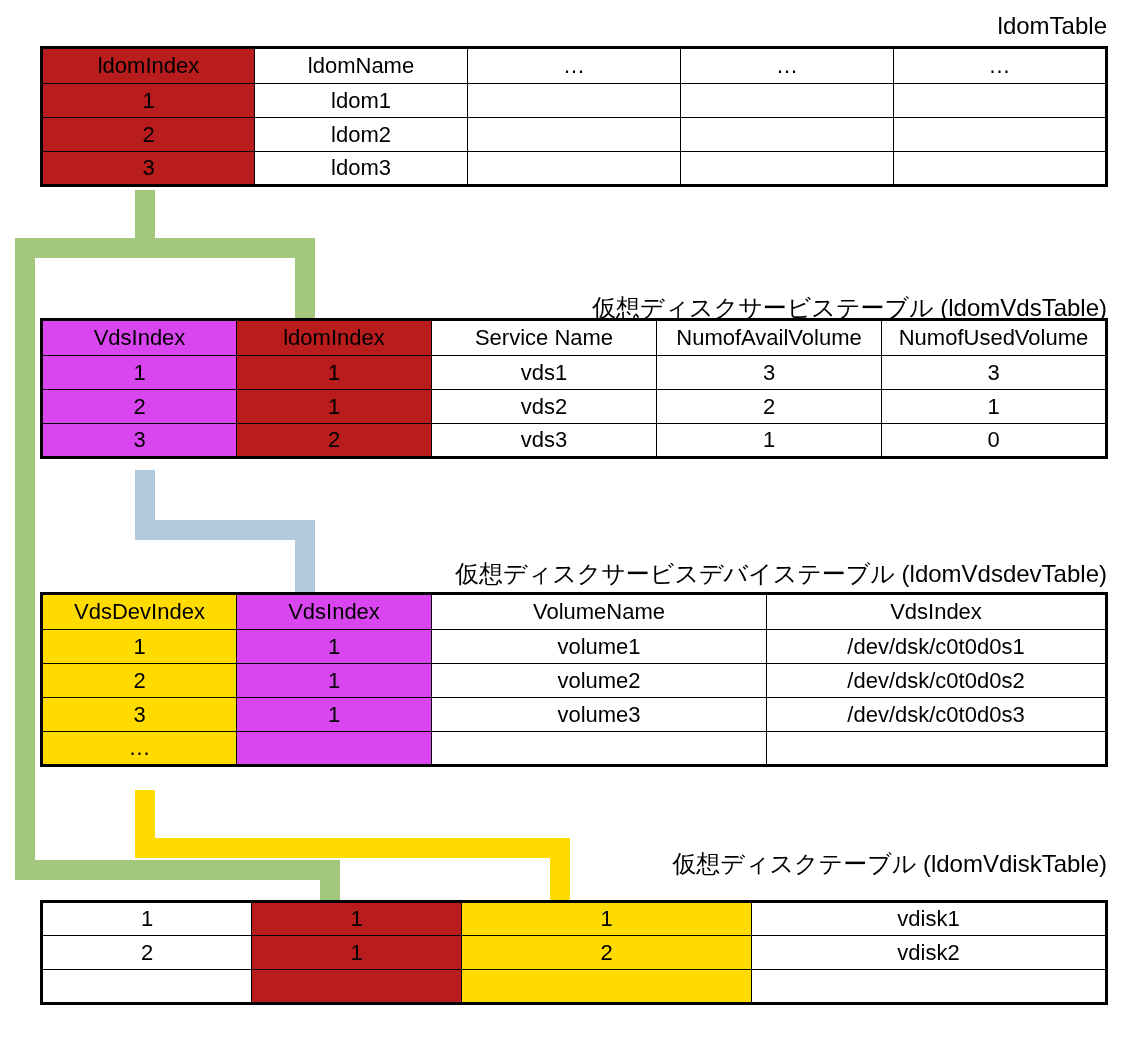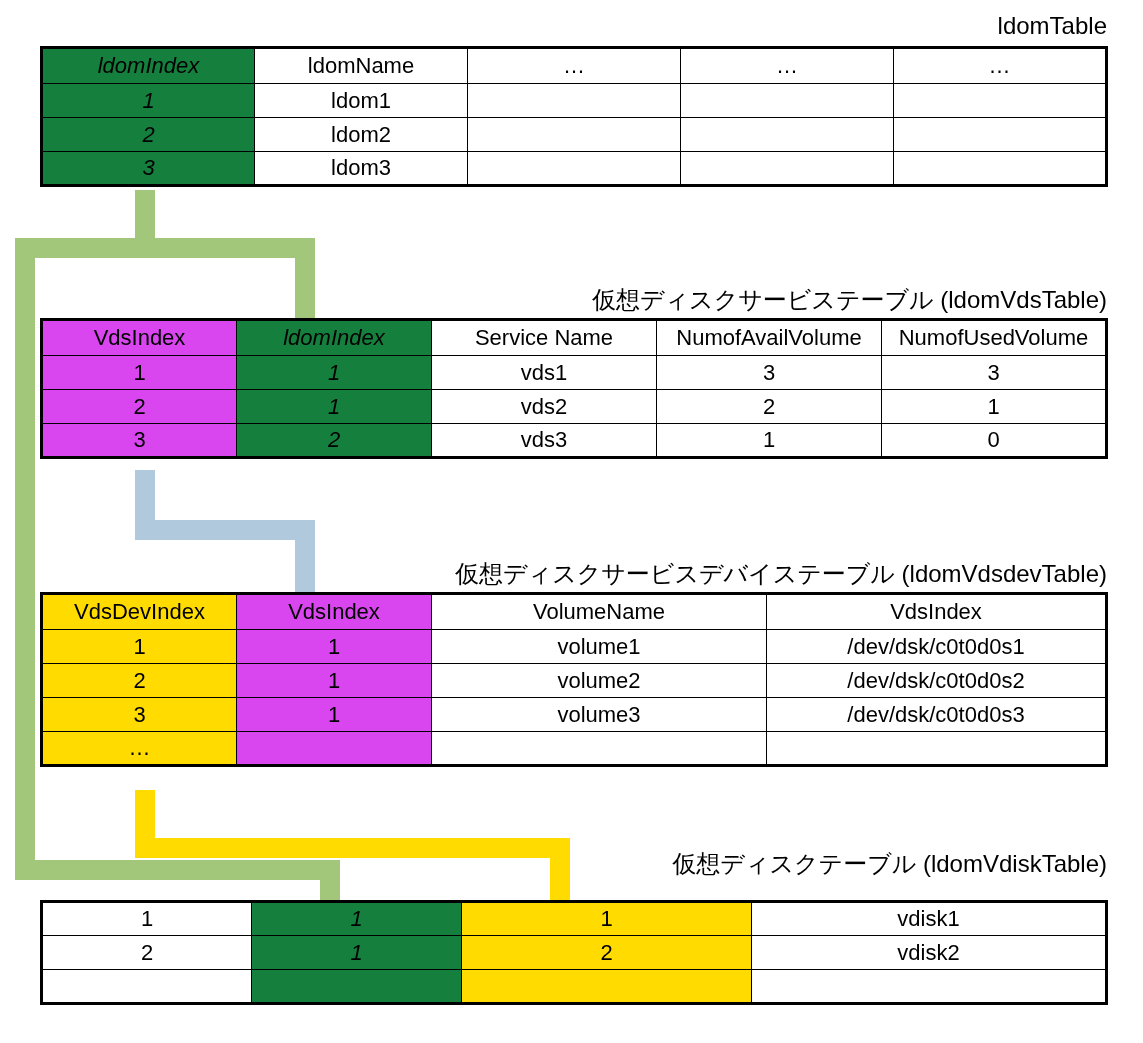--- a/index.html
+++ b/index.html
@@ -30,21 +30,21 @@
   table.snmp th, table.snmp td {
     border: 1px solid #000;
     font-size: 22px;
     text-align: center;
     vertical-align: middle;
     padding: 0;
     font-weight: normal;
     color: #000;
   }
   table.snmp th { font-weight: normal; }
-  .bg-green  { background: #15803d; font-style: italic; }
+  .bg-green  { background: #b91c1c; }
   .bg-blue   { background: #d946ef; }
   .bg-yellow { background: #ffdb00; }
   svg.connectors {
     position: absolute;
     left: 0; top: 0;
     width: 1143px; height: 1043px;
     pointer-events: none;
   }
 </style>
 </head>
@@ -97,21 +97,21 @@
     <tr style="height:34px">
       <td class="bg-green">3</td>
       <td>ldom3</td>
       <td></td>
       <td></td>
       <td></td>
     </tr>
   </tbody>
     </table>
 
-  <div class="title" style="right:36px; top:284px;">仮想ディスクサービステーブル (ldomVdsTable)</div>
+  <div class="title" style="right:36px; top:292px;">仮想ディスクサービステーブル (ldomVdsTable)</div>
 
   <table class="snmp" style="left:40px; top:318px; width:1065px;">
     <colgroup>
       <col style="width:195px">
         <col style="width:195px">
       <col style="width:225px">
         <col style="width:225px">
         <col style="width:225px">
     </colgroup>
     <tbody>

